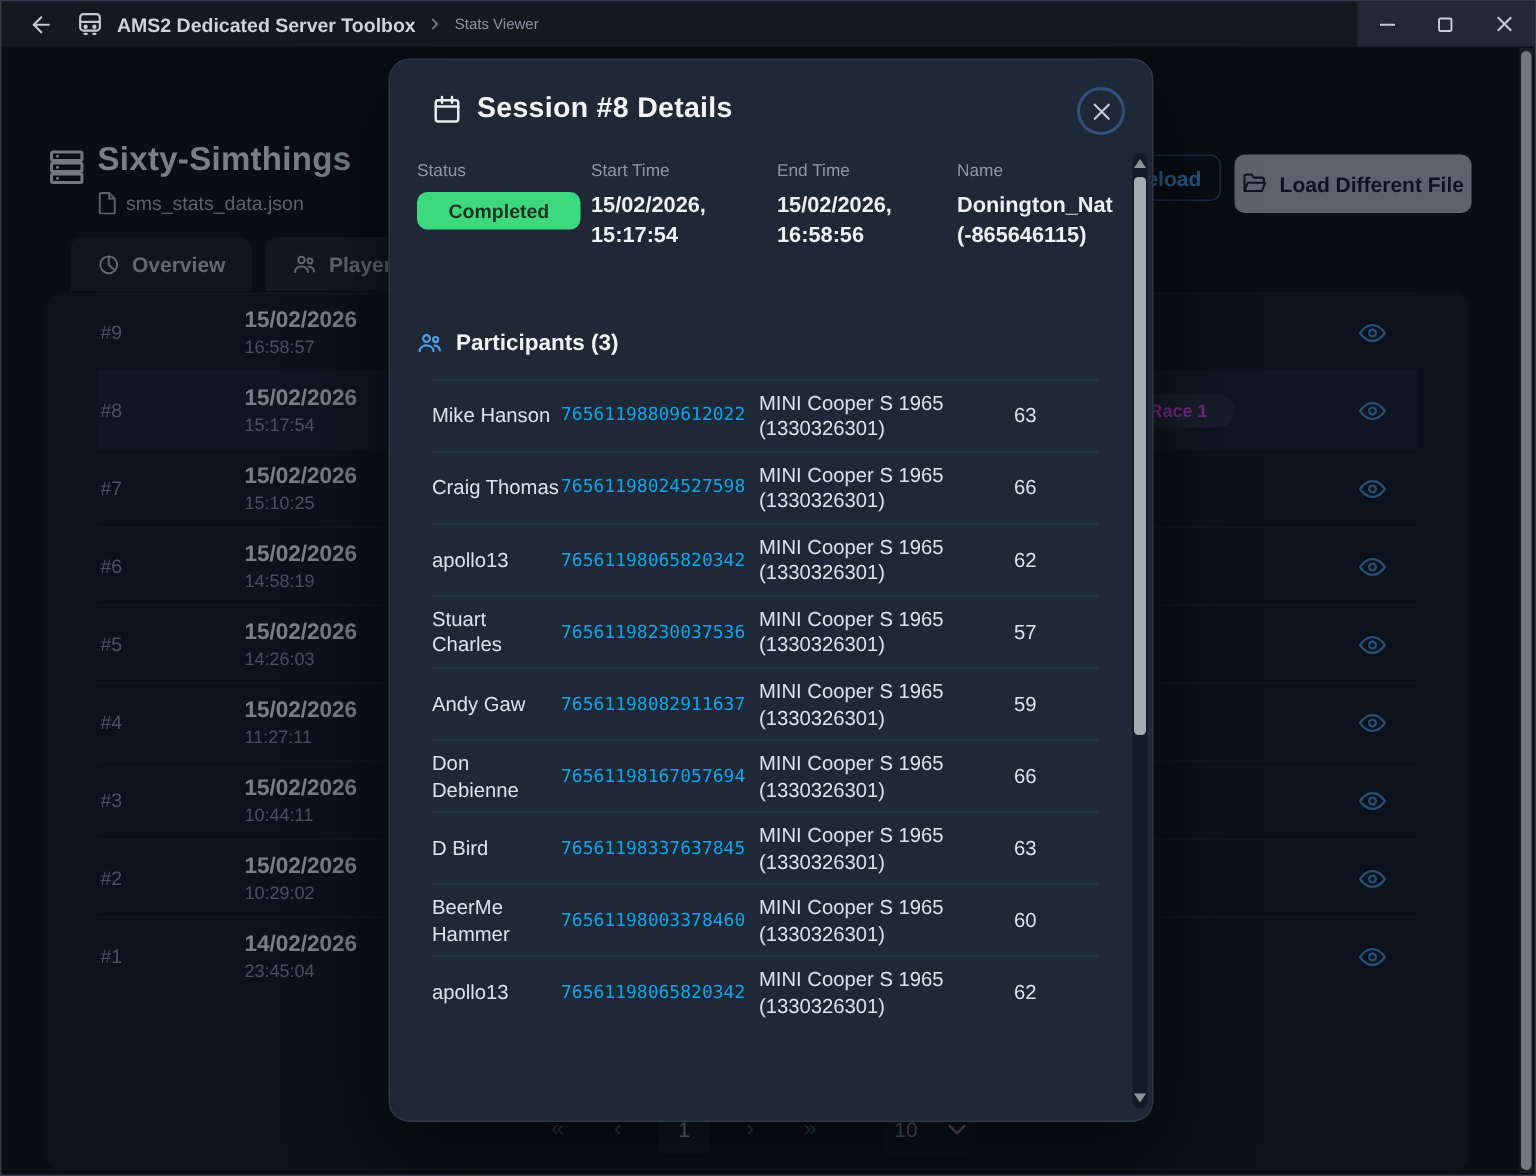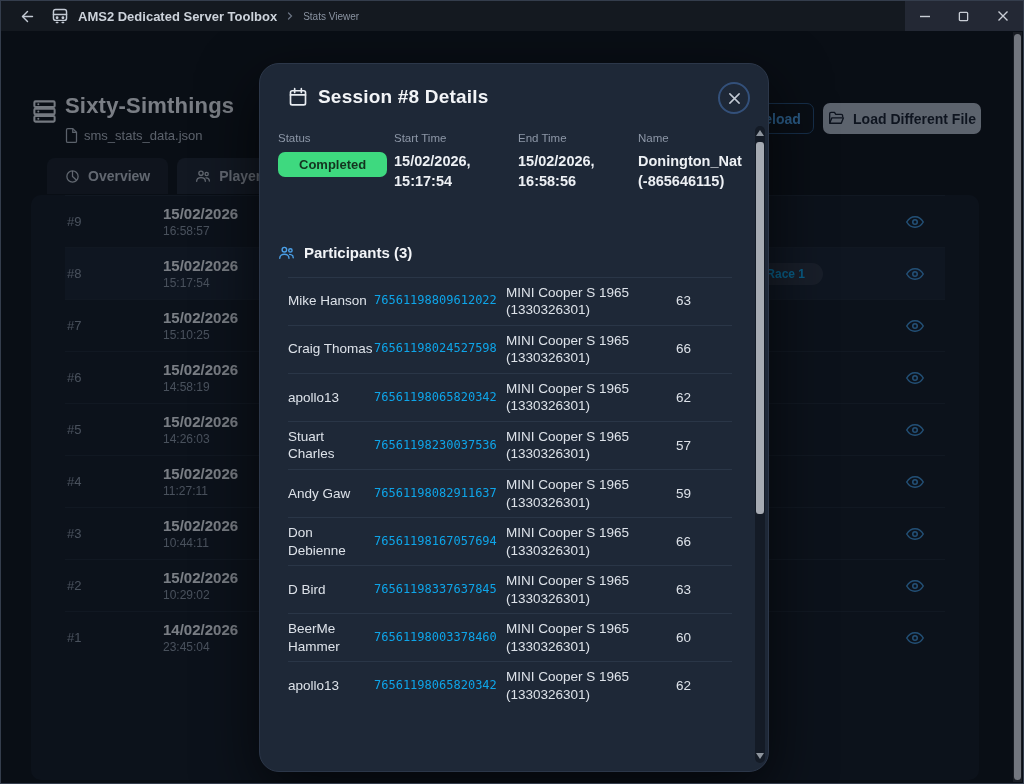--- a/index.html
+++ b/index.html
@@ -15,56 +15,56 @@
   .tb-title { margin-left:9px; font-size:13px; font-weight:bold; color:#cdd3db; }
   .tb-sep { margin:0 7px; display:flex; }
   .tb-crumb { font-size:10px; color:#8a93a1; }
 
   
   .page { position:absolute; top:30px; left:0; right:0; bottom:0; background:#10151d; }
   .srv-icon { position:absolute; left:30px; top:67px; }
   .page-title { position:absolute; left:64px; top:62px; font-size:22px; font-weight:bold; color:#dfe3ea; letter-spacing:.2px; }
   .file-row { position:absolute; left:64px; top:97px; display:flex; align-items:center; gap:6px; color:#a7afbb; font-size:13px; }
   .btn-reload { position:absolute; left:740px; top:72px; width:73px; height:31px; border:1px solid #27507c; border-radius:7px; background:transparent; color:#4ba0e8; font-size:14px; font-weight:bold; display:flex; align-items:center; justify-content:center; }
-  .btn-load { position:absolute; left:822px; top:72px; width:158px; height:31px; border-radius:7px; background:#a9b1bf; color:#18212f; font-size:14px; font-weight:bold; display:flex; align-items:center; justify-content:center; gap:8px; border:none; }
+  .btn-load { position:absolute; left:822px; top:72px; width:158px; height:39px; border-radius:7px; background:#a9b1bf; color:#18212f; font-size:14px; font-weight:bold; display:flex; align-items:center; justify-content:center; gap:8px; border:none; }
 
   .tabs { position:absolute; left:46px; top:127px; display:flex; gap:9px; }
   .tab { height:36px; padding:0 18px; display:flex; align-items:center; gap:8px; font-size:14px; font-weight:bold; color:#b3bac5; border-radius:8px 8px 0 0; }
   .tab.active { background:#1a212c; }
   .tab.inactive { background:#202734; }
 
   .panel { position:absolute; left:30px; top:164px; width:948px; bottom:3px; background:#161d28; border-radius:10px; }
   .stable { margin:0 34px; }
   .srow { display:grid; grid-template-columns:86px 250px 1fr 60px; align-items:center; height:52px; border-top:1px solid #1f2835; }
   .srow.head { height:36px; margin-top:45px; border-top:none; border-bottom:1px solid #232d3c; }
   .hcell { display:flex; align-items:center; gap:8px; font-size:14px; font-weight:bold; color:#d6dbe3; }
   .hcell.date-h { background:#1f2937; height:36px; padding-left:12px; border-radius:4px 4px 0 0; }
   .sid { font-size:13px; color:#8590a0; padding-left:2px; }
   .sdate { padding-left:12px; }
   .sdate .d { font-size:15px; font-weight:bold; color:#dfe4ea; }
   .sdate .t { font-size:12px; color:#8590a0; margin-top:2px; }
   .srow.selected { background:#1b2332; }
   .badge-cell { display:flex; justify-content:flex-end; padding-right:62px; }
-  .race-badge { background:#2b3342; color:#0ea5e9; font-size:12px; font-weight:bold; padding:4px 18px; border-radius:12px; white-space:nowrap; }
+  .race-badge { background:#2b3342; color:#d946ef; font-size:12px; font-weight:bold; padding:4px 18px; border-radius:12px; white-space:nowrap; }
   .eye-cell { display:flex; justify-content:center; }
   .eye-btn { background:none; border:none; display:flex; cursor:pointer; }
 
   .pagination { position:absolute; left:0; right:0; bottom:10px; display:flex; align-items:center; justify-content:center; gap:14px; }
   .pg-nav { color:#6b7585; font-size:16px; width:26px; height:30px; display:flex; align-items:center; justify-content:center; background:none; border:none; }
   .pg-page { width:34px; height:34px; background:#222b3a; border-radius:6px; color:#dfe4ea; font-size:14px; display:flex; align-items:center; justify-content:center; border:none; }
   .pg-size { margin-left:22px; width:62px; height:34px; background:#1a2230; border-radius:6px; color:#aab2bf; font-size:14px; display:flex; align-items:center; justify-content:center; gap:20px; }
 
   .dim { position:absolute; inset:0; background:rgba(2,6,12,.46); z-index:5; }
 
   
   .win-scroll { position:absolute; right:1px; top:31px; bottom:1px; width:9px; background:#181c23; z-index:25; }
   .win-scroll .thumb { position:absolute; left:1px; right:1px; top:2px; bottom:2px; background:#72767e; border-radius:4px; }
 
   
-  .modal { position:absolute; left:258px; top:38px; width:510px; height:709px; background:#1e2837; border:1px solid #2c3749; border-radius:20px; box-shadow:0 20px 60px rgba(0,0,0,.65); z-index:10; overflow:hidden;margin-top:24px; }
+  .modal { position:absolute; left:258px; top:38px; width:510px; height:709px; background:#1e2837; border:1px solid #2c3749; border-radius:14px; box-shadow:0 20px 60px rgba(0,0,0,.65); z-index:10; overflow:hidden; }
   .m-head { display:flex; align-items:center; gap:10px; padding:22px 28px 0 28px; }
   .m-title { font-size:19px; font-weight:bold; color:#f2f4f7; letter-spacing:.2px; }
   .m-close { position:absolute; right:18px; top:18px; width:32px; height:32px; border-radius:50%; border:2px solid #33507a; background:transparent; display:flex; align-items:center; justify-content:center; }
   .m-info { display:grid; grid-template-columns:116px 124px 120px 1fr; padding:0 20px 0 18px; margin-top:24px; }
   .m-label { font-size:11.5px; color:#8d97a7; }
   .m-value { font-size:14.5px; font-weight:bold; color:#edf0f4; margin-top:7px; line-height:1.4; padding-right:14px; }
   .status-badge { display:inline-block; margin-top:8px; background:#3ed97f; color:#14331f; font-size:13px; font-weight:bold; padding:5px 21px; border-radius:7px; }
   .m-part-title { display:flex; align-items:center; gap:9px; margin:52px 0 0 18px; font-size:15px; font-weight:bold; color:#f2f4f7; }
   .ptable { margin:16px 36px 0 28px; }
   .prow { display:grid; grid-template-columns:86px 132px 168px 1fr; align-items:center; min-height:47px; border-top:1px solid #2a3647; padding:6px 0; }

